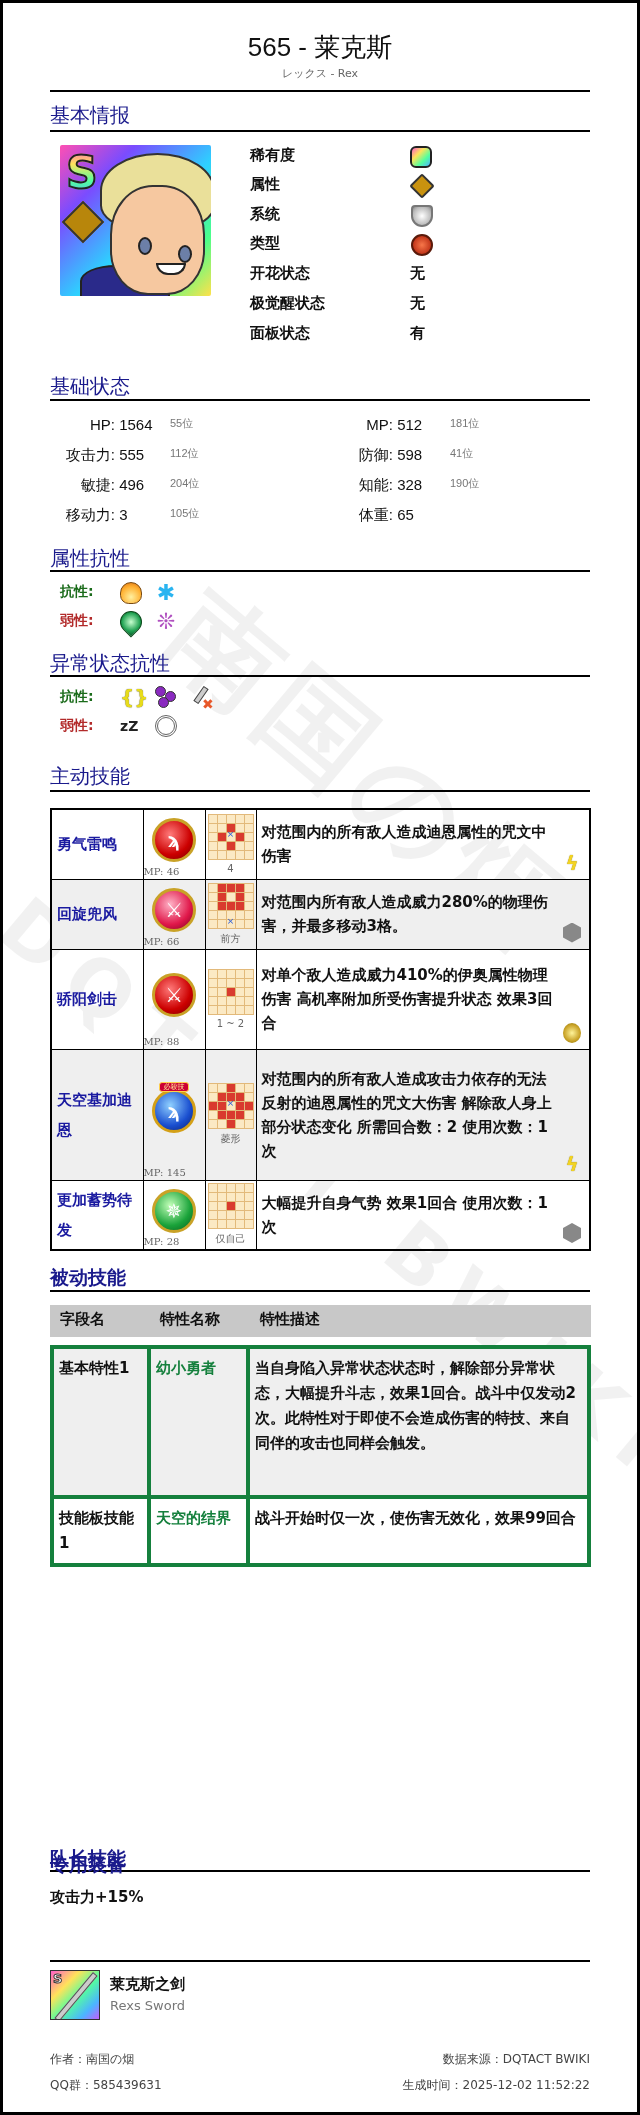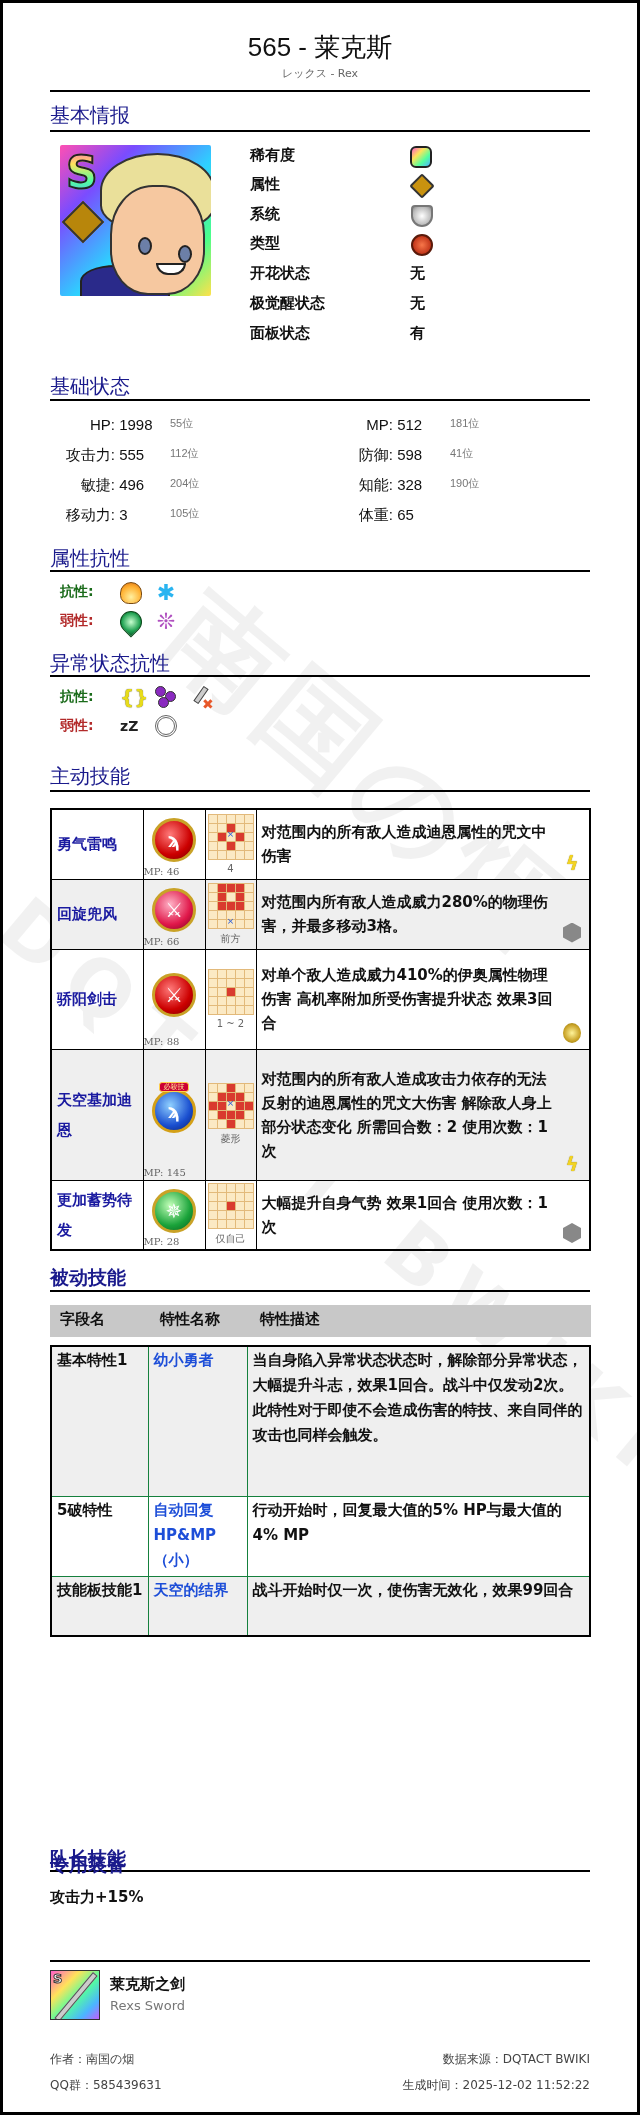--- a/index.html
+++ b/index.html
@@ -64,24 +64,24 @@
   .grid span.ctr::after { content: "×"; position: absolute; left: 0; top: -4px; width: 8px; text-align: center; font-size: 9px; color: #2d5fd8; }
   .rng-lbl { font-size: 10px; color: #666; margin-top: 3px; }
   .corner-ico { position: absolute; right: 8px; bottom: 6px; width: 18px; height: 20px; }
   .hex { background: #888; clip-path: polygon(50% 0, 100% 25%, 100% 75%, 50% 100%, 0 75%, 0 25%); }
   .bolt { color: #f2d323; font-size: 20px; line-height: 20px; text-shadow: 0 0 1px #7a6a00; text-align: center; }
   .star { border-radius: 50%; background: radial-gradient(circle, #fff49a, #c9a227 60%, #7a6a00); }
 
   .passive-head { position: absolute; left: 50px; top: 1305px; width: 541px; height: 32px; background: #c8c8c8; font-size: 15px; font-weight: bold; }
   .passive-head span { position: absolute; top: 5px; }
   .passive { position: absolute; left: 50px; top: 1345px; width: 541px; border: 2px solid #000; }
-  .passive td { border: 1px solid #15803d; vertical-align: top; padding: 1px 5px; font-size: 15px; font-weight: bold; line-height: 25px; }
+  .passive td { border: 4px solid #15803d; vertical-align: top; padding: 7px 5px; font-size: 15px; font-weight: bold; line-height: 25px; }
   .passive tr:nth-child(odd) td { background: #efefef; }
   .p-field { width: 97px; }
-  .p-name { width: 99px; color: #1d4ed8; }
+  .p-name { width: 99px; color: #15803d; }
 
   .leader { position: absolute; left: 50px; top: 1888px; font-size: 15px; font-weight: bold; }
   .equip-ico { position: absolute; left: 50px; top: 1970px; width: 50px; height: 50px; border: 1px solid #333;
     background: linear-gradient(135deg, #ff5ec8, #ffe35a 30%, #54ff9e 55%, #4bb4ff 80%, #c45eff); overflow: hidden; }
   .equip-ico .blade { position: absolute; left: 22px; top: -4px; width: 6px; height: 60px; background: #ccc; border: 1px solid #555; transform: rotate(40deg); }
   .equip-ico .es { position: absolute; left: 2px; top: 0px; font-size: 13px; font-weight: bold; color: #fff; -webkit-text-stroke: 1px #333; }
   .equip-name { position: absolute; left: 110px; top: 1975px; font-size: 15px; font-weight: bold; }
   .equip-en { position: absolute; left: 110px; top: 1998px; font-size: 13px; color: #777; }
 
   .foot { position: absolute; font-size: 12px; color: #444; }
@@ -133,21 +133,21 @@
 <div class="info-val" style="top:294px">无</div>
 
 <div class="info-row" style="top:324px">面板状态</div>
 <div class="info-val" style="top:324px">有</div>
 
 <div class="sec-title" style="top:373px">基础状态</div>
 <div class="hr" style="top:399px"></div>
 
 <div class="stat" style="left:50px;top:416px">
   <span class="stat-label" style="width:65px">HP:</span>
-  <span>1998</span>
+  <span>1564</span>
 </div>
 <div class="rank" style="left:170px;top:416px">55位</div>
 
 <div class="stat" style="left:50px;top:446px">
   <span class="stat-label" style="width:65px">攻击力:</span>
   <span>555</span>
 </div>
 <div class="rank" style="left:170px;top:446px">112位</div>
 
 <div class="stat" style="left:50px;top:476px">
@@ -448,25 +448,20 @@
   <span style="left:210px">特性描述</span>
 </div>
 
 <table class="passive">
   <tbody>
       <tr style="height:150px">
     <td class="p-field">基本特性1</td>
     <td class="p-name">幼小勇者</td>
     <td>当自身陷入异常状态状态时，解除部分异常状态，大幅提升斗志，效果1回合。战斗中仅发动2次。此特性对于即使不会造成伤害的特技、来自同伴的攻击也同样会触发。</td>
   </tr>
-  <tr style="height:80px">
-    <td class="p-field">5破特性</td>
-    <td class="p-name">自动回复HP&amp;MP（小）</td>
-    <td>行动开始时，回复最大值的5% HP与最大值的4% MP</td>
-  </tr>
   <tr style="height:60px">
     <td class="p-field">技能板技能1</td>
     <td class="p-name">天空的结界</td>
     <td>战斗开始时仅一次，使伤害无效化，效果99回合</td>
   </tr>
 </tbody>
   </table>
 
 <div class="sec-title bold" style="top:1846px">队长技能</div>
 <div class="hr" style="top:1870px"></div>

